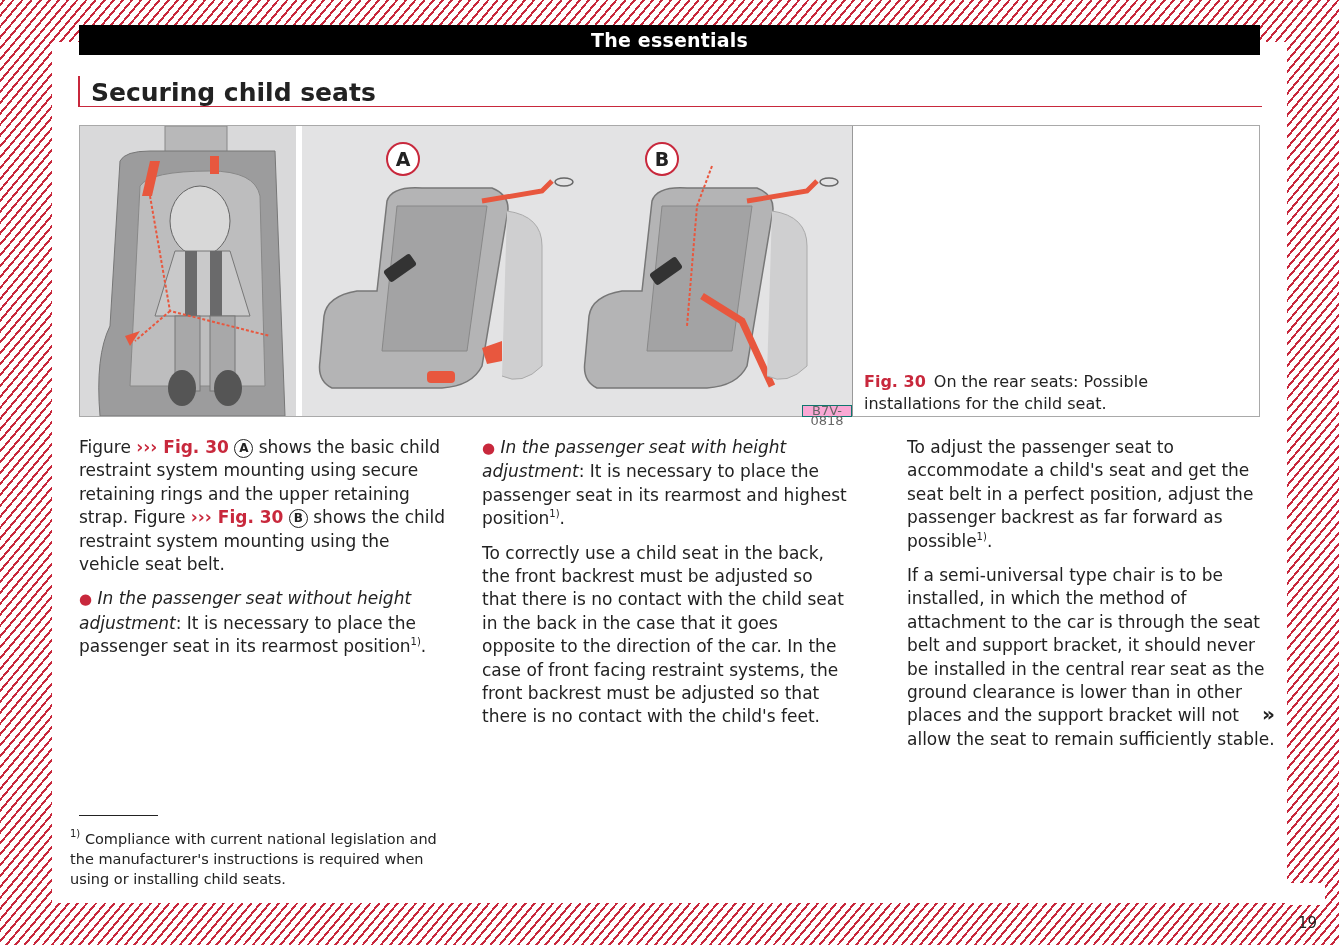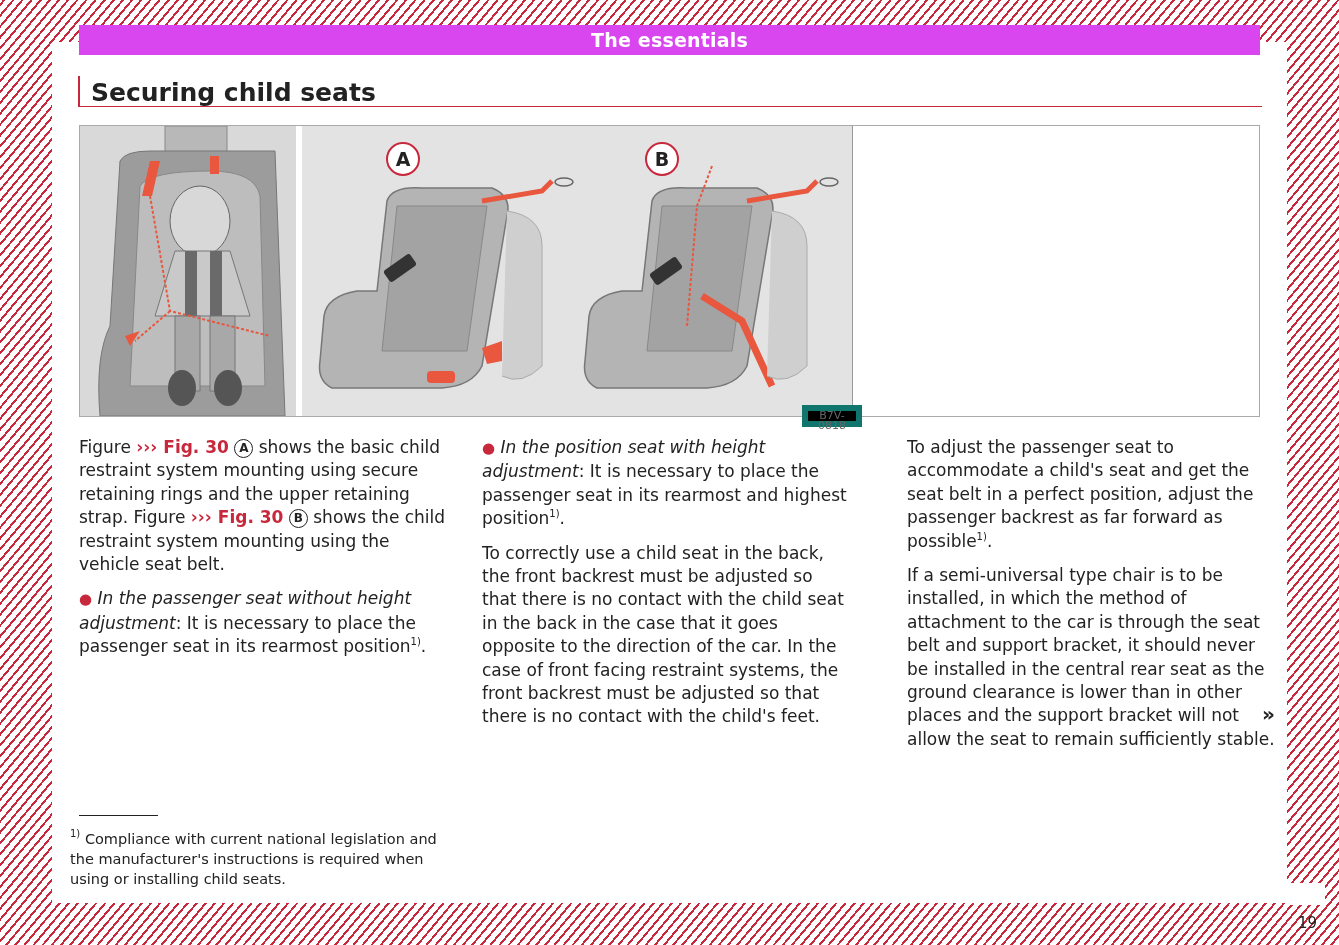--- a/index.html
+++ b/index.html
@@ -14,43 +14,43 @@
     background:#fff;
   }
   .pagenum-notch {
     position:absolute; left:1287px; top:883px; width:38px; height:22px; background:#fff;
   }
   .pagenum {
     position:absolute; left:1298px; top:884px; font-size:15px; color:#222;margin-top:30px;
   }
   .header-bar {
     position:absolute; left:79px; top:25px; width:1181px; height:30px;
-    background:#d946ef; color:#fff; font-weight:bold; font-size:19px;
+    background:#000000; color:#fff; font-weight:bold; font-size:19px;
     text-align:center; line-height:31px; letter-spacing:0.2px;
   }
   .section-title {
     position:absolute; left:78px; top:76px; width:1182px; height:30px;
     border-left:2px solid #c8283c; border-bottom:1.5px solid #c8283c;
   }
   .section-title span {
     position:absolute; left:11px; top:2px; font-size:25px; font-weight:bold; color:#222;
   }
   .figure {
     position:absolute; left:79px; top:125px; width:1181px; height:292px;
     border:1px solid #a9a9a9; box-sizing:border-box; background:#fff;
   }
   .fig-img {
     position:absolute; left:0; top:0; width:772px; height:290px; background:#e3e3e4;
     border-right:1px solid #999;
   }
   .fig-panel1 { position:absolute; left:0; top:0; width:216px; height:290px; background:#d9d9da; }
   .fig-divider { position:absolute; left:216px; top:0; width:6px; height:290px; background:#fff; }
   .fig-code {
-    position:absolute; left:722px; top:279px; width:48px; height:10px; background:#000000;
-    border:6px solid #0f766e; font-size:11px; color:#666; text-align:center; line-height:10px;
+    position:absolute; left:722px; top:279px; width:48px; height:10px; background:#f9a8d4;
+    border:1px solid #0f766e; font-size:13px; color:#666; text-align:center; line-height:10px;
   }
   .circle-label {
     position:absolute; width:30px; height:30px; border:2.5px solid #c8283c; border-radius:50%;
     background:#fff; text-align:center; line-height:30px; font-weight:bold; font-size:19px; color:#222;
   }
   .fig-caption {
     position:absolute; left:784px; top:245px; width:380px; font-size:16px; line-height:22px; color:#222;
   }
   .fig-caption .fig-ref { color:#c8283c; font-weight:bold; margin-right:8px; }
   .col {
@@ -124,38 +124,41 @@
       <path d="M445 75 L505 65 L515 55" fill="none" stroke="#e8573e" stroke-width="5"></path>
       <ellipse cx="527" cy="56" rx="9" ry="4" fill="none" stroke="#666" stroke-width="1.5"></ellipse>
       <path d="M470 85 Q505 90 505 120 L505 240 Q485 260 465 250" fill="#cfcfd0" stroke="#aaa"></path>
     </svg>
 
     <div class="circle-label" style="left:385px;top:141px;position:absolute;transform:translate(-79px,-125px);">A</div>
     <div class="circle-label" style="left:644px;top:141px;position:absolute;transform:translate(-79px,-125px);">B</div>
     <div class="fig-code">B7V-0818</div>
   </div>
 
+  <div class="fig-caption">
+    <span class="fig-ref">Fig. 30</span><span>On the rear seats: Possible installations for the child seat.</span>
+  </div>
 </div>
 
 <div class="col" style="left:79px;">
   <p>
     <span>Figure </span><span class="red">›››</span><a class="red"> Fig. 30</a>
     <span class="circ">A</span><span> shows the basic child restraint system mounting using secure retaining rings and the upper retaining strap. Figure </span><span class="red">›››</span><a class="red"> Fig. 30</a>
     <span class="circ">B</span><span> shows the child restraint system mounting using the vehicle seat belt.</span>
   </p>
   <p style="margin-top:2px;">
     <span class="bullet">●</span>
     <i>In the passenger seat without height adjustment</i><span>: It is necessary to place the passenger seat in its rearmost position</span><sup>1)</sup><span>.</span>
   </p>
 </div>
 
 <div class="col" style="left:482px;">
   <p>
     <span class="bullet">●</span>
-    <i>In the position seat with height adjustment</i><span>: It is necessary to place the passenger seat in its rearmost and highest position</span><sup>1)</sup><span>.</span>
+    <i>In the passenger seat with height adjustment</i><span>: It is necessary to place the passenger seat in its rearmost and highest position</span><sup>1)</sup><span>.</span>
   </p>
   <p>To correctly use a child seat in the back, the front backrest must be adjusted so that there is no contact with the child seat in the back in the case that it goes opposite to the direction of the car. In the case of front facing restraint systems, the front backrest must be adjusted so that there is no contact with the child's feet.</p>
 </div>
 
 <div class="col" style="left:886px;margin-left:21px;">
   <p>
     <span>To adjust the passenger seat to accommodate a child's seat and get the seat belt in a perfect position, adjust the passenger backrest as far forward as possible</span><sup>1)</sup><span>.</span>
   </p>
   <p>If a semi-universal type chair is to be installed, in which the method of attachment to the car is through the seat belt and support bracket, it should never be installed in the central rear seat as the ground clearance is lower than in other places and the support bracket will not allow the seat to remain sufficiently stable.</p>
 </div>

